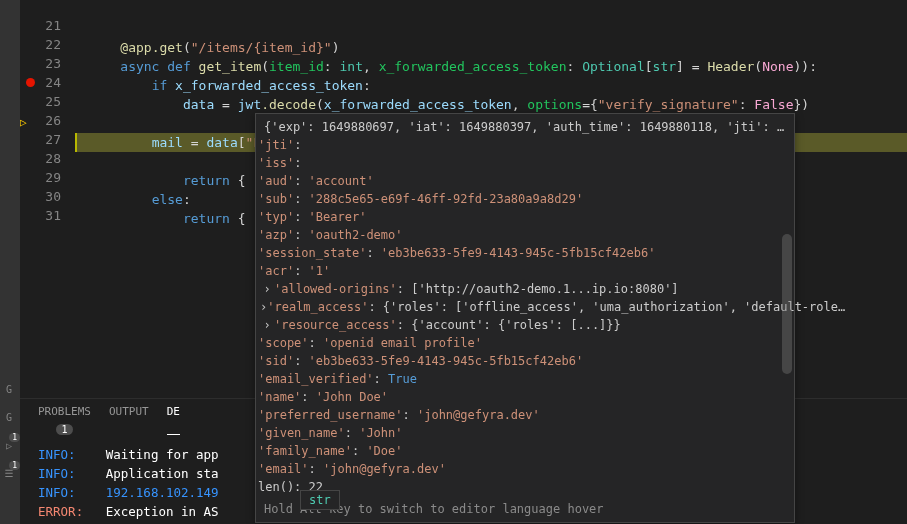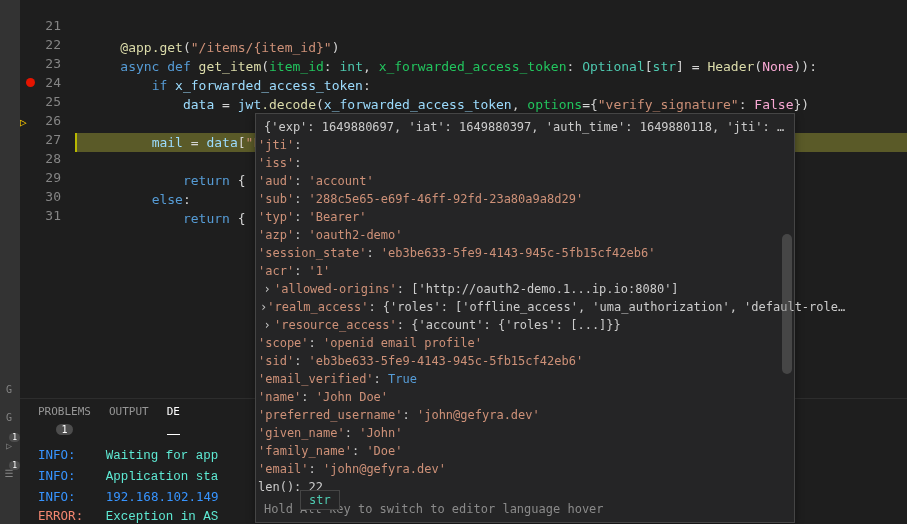--- a/index.html
+++ b/index.html
@@ -165,21 +165,21 @@
     padding: 0 5px;
   }
   .console {
     padding: 4px 18px;
     font-size: 12.5px;
     line-height: 19px;
   }
   .console .cl { white-space: pre; }
   .lv-info  { color: #3794ff; margin-top: 43px; }
   .lv-error { color: #f48771; margin-top: 6px; }
-  .msg { color: #5eead4; font-family: Liberation Mono, monospace; }
+  .msg { color: #ffffff; }
   .msg-link { color: #3794ff; }
 </style>
 </head>
 <body>
 
 <div class="activity-bar">
   <div class="activity-item">G</div>
   <div class="activity-item">G</div>
   <div class="activity-item with-badge">▷<span class="badge-sm">1</span></div>
   <div class="activity-item with-badge">☰<span class="badge-sm">1</span></div>

